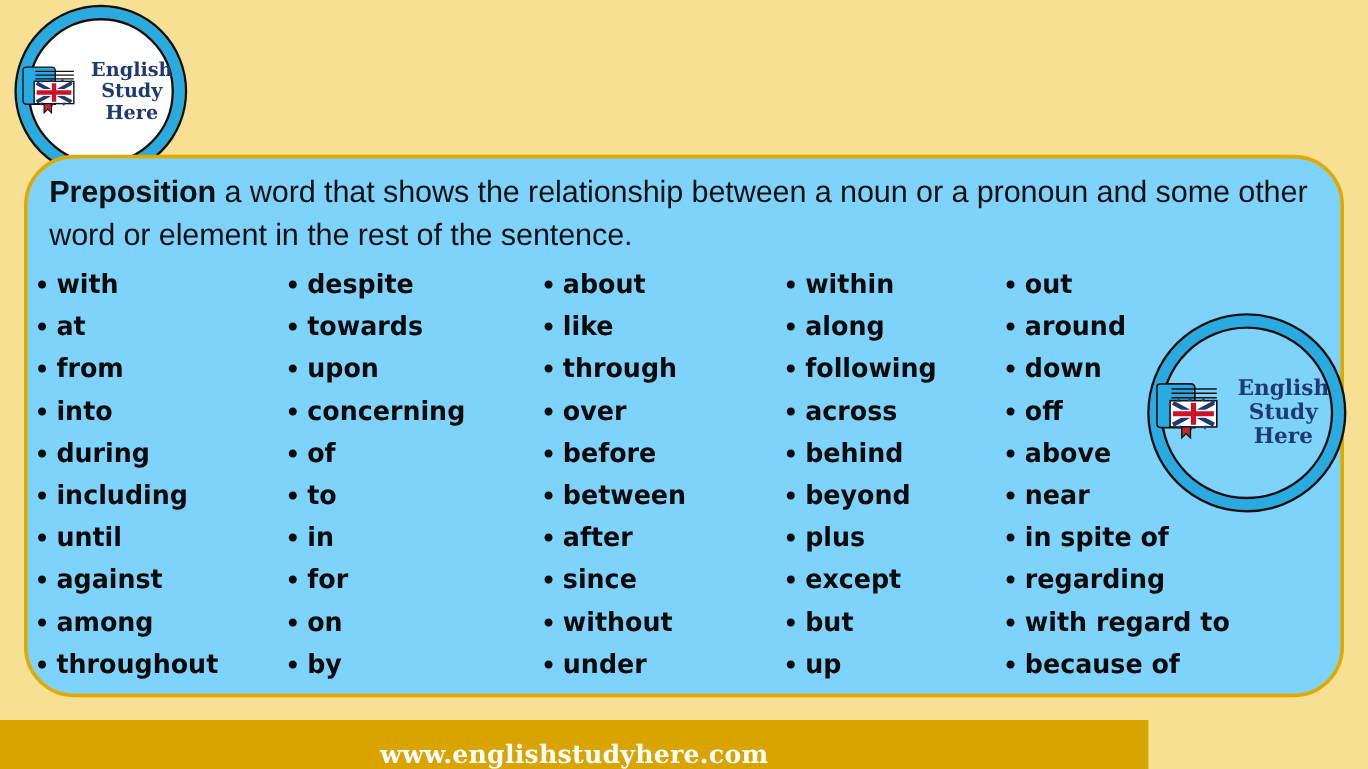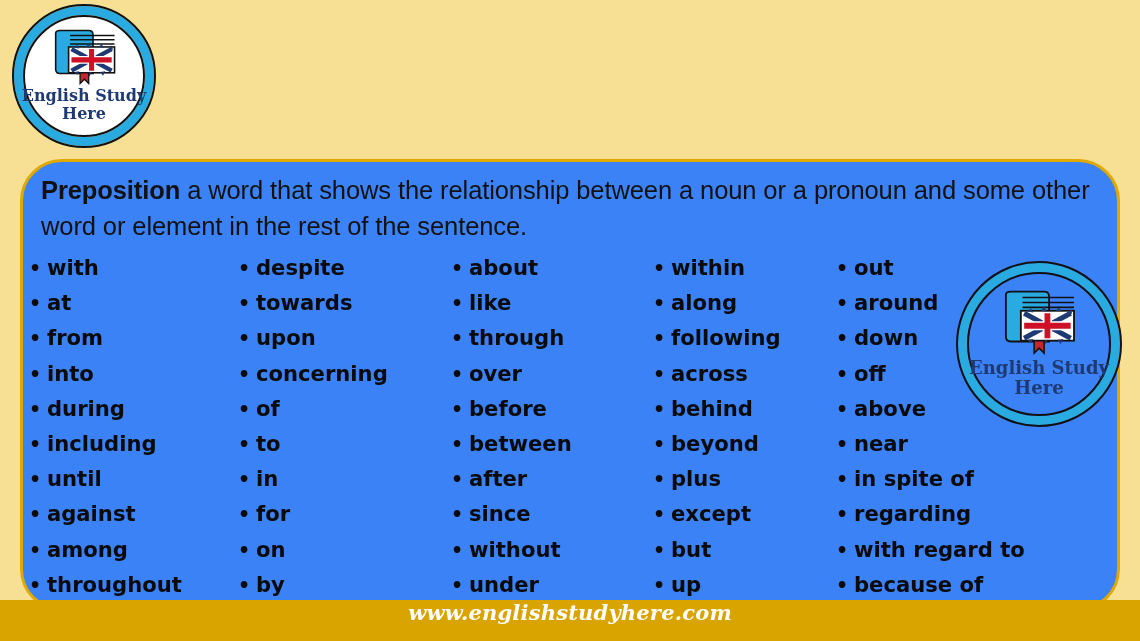--- a/index.html
+++ b/index.html
@@ -73,21 +73,21 @@
     left: 9px; top: 9px;
     right: 9px; bottom: 9px;
     border-radius: 50%;
     background: #ffffff;
   }
   .logo .inner {
     position: absolute;
     left: 0; top: 0;
     width: 100%; height: 100%;
     display: flex;
-    flex-direction: column;
+    flex-direction: row;
     align-items: center;
     justify-content: center;
   }
   .logo .book-wrap {
     position: relative;
     width: 52%;
     height: 40%;
     margin-bottom: 2%;
   }
   .logo .logo-text {
@@ -107,25 +107,25 @@
   #logo-bottom {
     left: 958px; top: 263px;
     width: 162px; height: 162px;
   }
   #logo-bottom .logo-text { font-size: 18px; }
 
   
   #card {
     position: absolute;
     left: 20px;
-    top: 159px;
+    top: 129px;
     width: 1100px;
     height: 452px;
     box-sizing: border-box;
-    background: #3b82f6;
+    background: #7dd3fc;
     border: 3px solid #E0A900;
     border-radius: 42px;
     overflow: visible;
   }
 
   #definition {
     position: absolute;
     left: 18px;
     top: 10px;
     width: 1050px;
@@ -180,27 +180,26 @@
     display: inline-block;
     transform: scaleX(0.96);
     transform-origin: left center;
   }
 
   
   #footer {
     position: absolute;
     left: 0;
     bottom: 0;
-    width: 1140px;
+    width: 957px;
     height: 41px;
     background: #D9A400;
     display: flex;
-    align-items: flex-start;
+    align-items: flex-end;
     justify-content: center;
-    font-style: italic;
   }
   #footer-text {
     font-family: "DejaVu Serif", serif;
     font-weight: bold;
     font-size: 21px;
     color: #ffffff;
     letter-spacing: 0.2px;
   }
 </style>
 </head>

